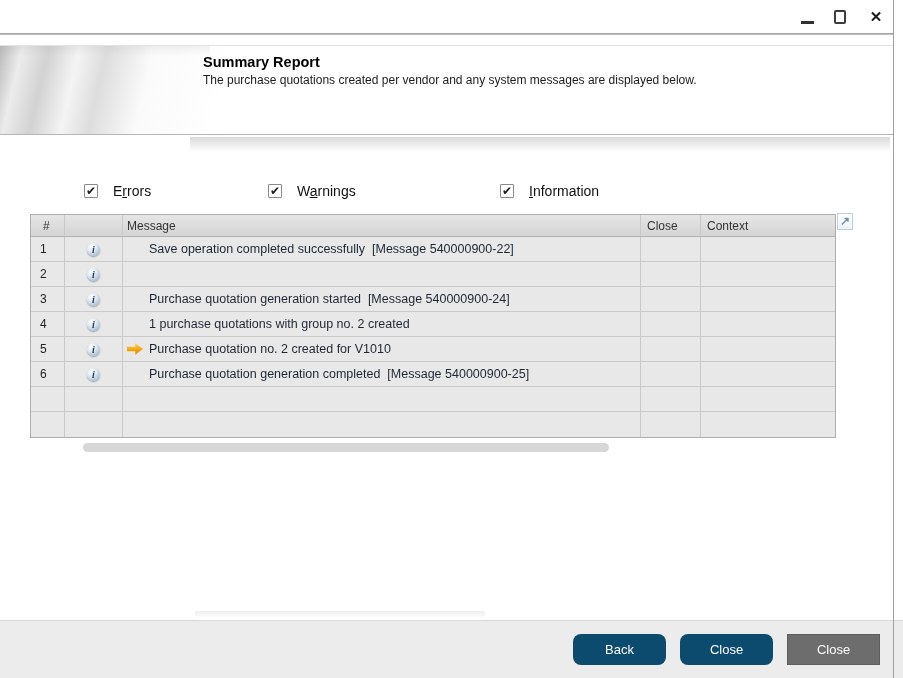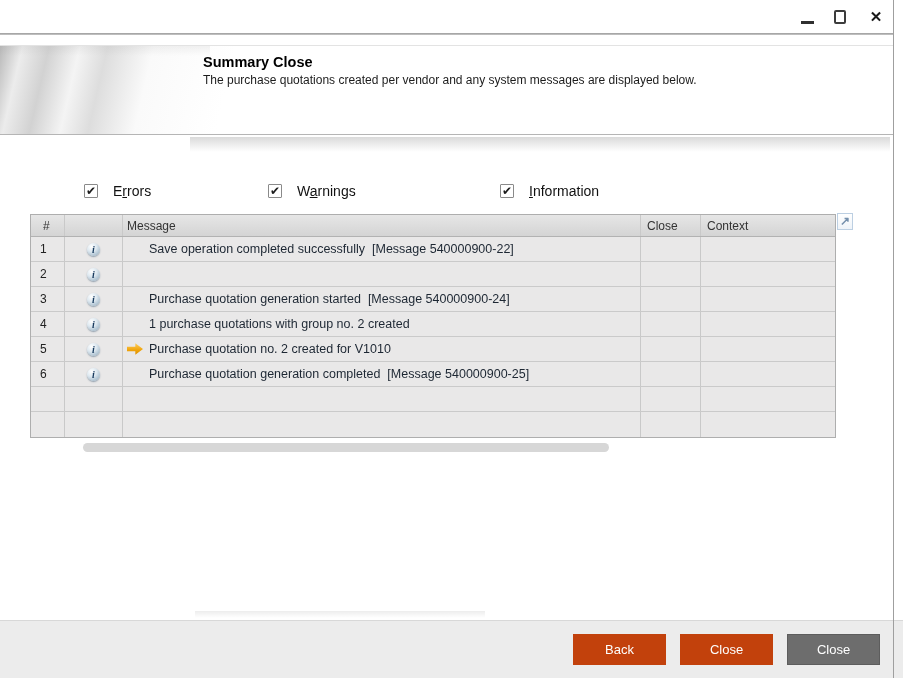--- a/index.html
+++ b/index.html
@@ -138,37 +138,37 @@
   }
   .step-label {
     position: absolute; left: 12px; top: 19px;
     font-size: 15.5px; font-weight: bold; color: #000; margin-top: 36px;
   }
   .footer-buttons { position: absolute; left: 573px; top: 13px; display: flex; gap: 14px; }
   .wbtn {
     width: 93px; height: 31px; border: none; font-family: "Liberation Sans", sans-serif;
     font-size: 13px; color: #ffffff; cursor: pointer;
   }
-  .wbtn.disabled { background: #c2410c; color: #fdfdfd; cursor: default; }
+  .wbtn.disabled { background: #0c4a6e; color: #fdfdfd; cursor: default; border-radius: 8px; }
   .wbtn.enabled { background: #6d6d6d; border: 1px solid #5d5d5d; }
 </style>
 </head>
 <body>
 
 <div class="dialog">
 
   <div class="titlebar">
     <div class="btn-min" title="Minimize"></div>
     <div class="btn-max" title="Maximize"></div>
     <div class="btn-close" title="Close">✕</div>
   </div>
   <div class="title-sep"></div>
 
   <div class="banner">
-    <div class="banner-title">Summary Close</div>
+    <div class="banner-title">Summary Report</div>
     <div class="banner-desc">The purchase quotations created per vendor and any system messages are displayed below.</div>
   </div>
   <div class="banner-shadow"></div>
 
   <div class="filters">
       <span class="filter">
         <span class="checkbox">✔</span>
         <span class="filter-label"><span>E</span><u>r</u><span>r</span><span>o</span><span>r</span><span>s</span></span>
       </span>
       <span class="filter">

